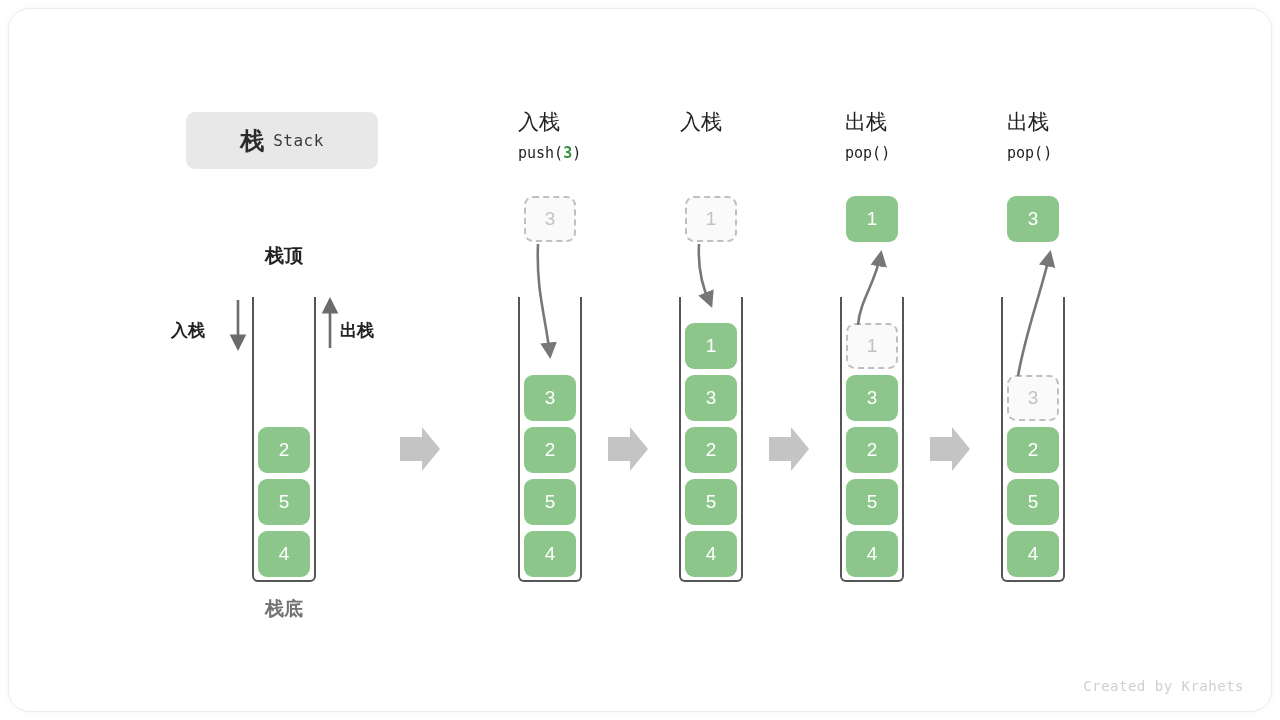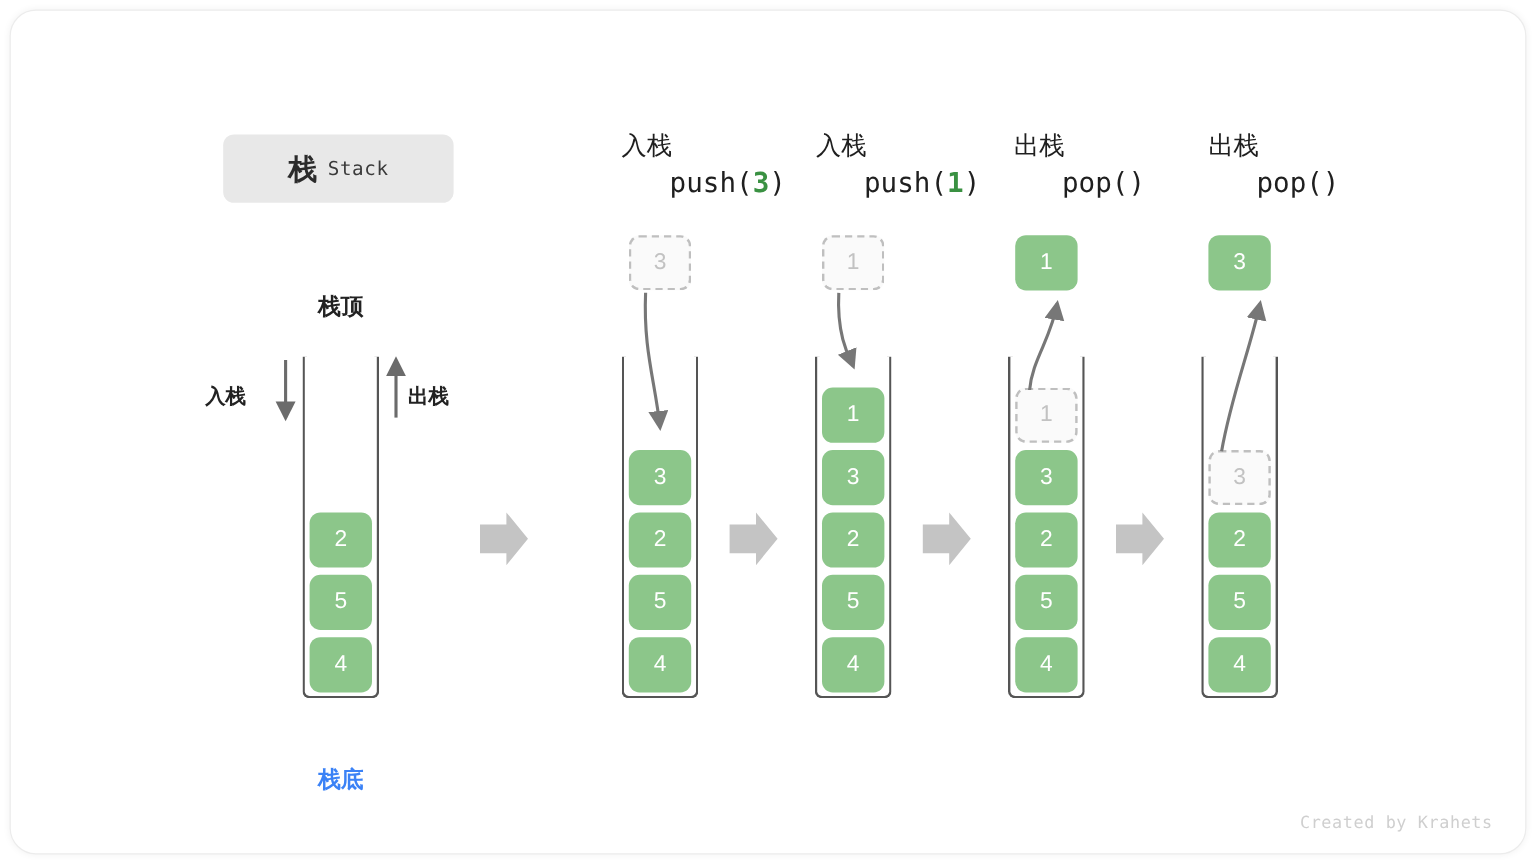--- a/index.html
+++ b/index.html
@@ -68,26 +68,26 @@
     top: 243px;
     width: 60px;
     text-align: center;
     font-size: 19px;
     font-weight: bold;
     color: #222;
   }
   .lbl-bottom {
     position: absolute;
     left: 254px;
-    top: 637px;
+    top: 596px;
     width: 60px;
     text-align: center;
     font-size: 19px;
     font-weight: bold;
-    color: #3b82f6;
+    color: #737373;
   }
   .lbl-push-side {
     position: absolute;
     left: 171px;
     top: 319px;
     font-size: 17px;
     font-weight: bold;
     color: #222;
   }
   .lbl-pop-side {
@@ -169,26 +169,25 @@
     width: 190px;
     text-align: left;
   }
   .col-head .op-cn {
     font-size: 21px;
     color: #1f1f1f;
     line-height: 30px;
     font-family: "Liberation Sans", sans-serif;
   }
   .col-head .op-code {
-    font-size: 23px;
+    font-size: 15px;
     color: #1f1f1f;
     line-height: 32px;
     font-family: "DejaVu Sans Mono", monospace;
     white-space: pre;
-    margin-left: 40px;
   }
   .col-head .op-code .arg {
     color: #3a9142;
     font-weight: bold;
   }
 
   
   .overlay {
     position: absolute;
     left: 0; top: 0;
@@ -223,21 +222,20 @@
   <div class="lbl-push-side">入栈</div>
   <div class="lbl-pop-side">出栈</div>
 
   <div class="col-head" id="head-1" style="left:518px; top:107px;">
     <div class="op-cn">入栈</div>
     <div class="op-code"><span>push(</span><span class="arg">3</span><span>)</span></div>
   </div>
 
   <div class="col-head" id="head-2" style="left:680px; top:107px;">
     <div class="op-cn">入栈</div>
-    <div class="op-code"><span>push(</span><span class="arg">1</span><span>)</span></div>
   </div>
 
   <div class="col-head" id="head-3" style="left:845px; top:107px;">
     <div class="op-cn">出栈</div>
     <div class="op-code"><span>pop(</span><span class="arg"></span><span>)</span></div>
   </div>
 
   <div class="col-head" id="head-4" style="left:1007px; top:107px;">
     <div class="op-cn">出栈</div>
     <div class="op-code"><span>pop(</span><span class="arg"></span><span>)</span></div>

